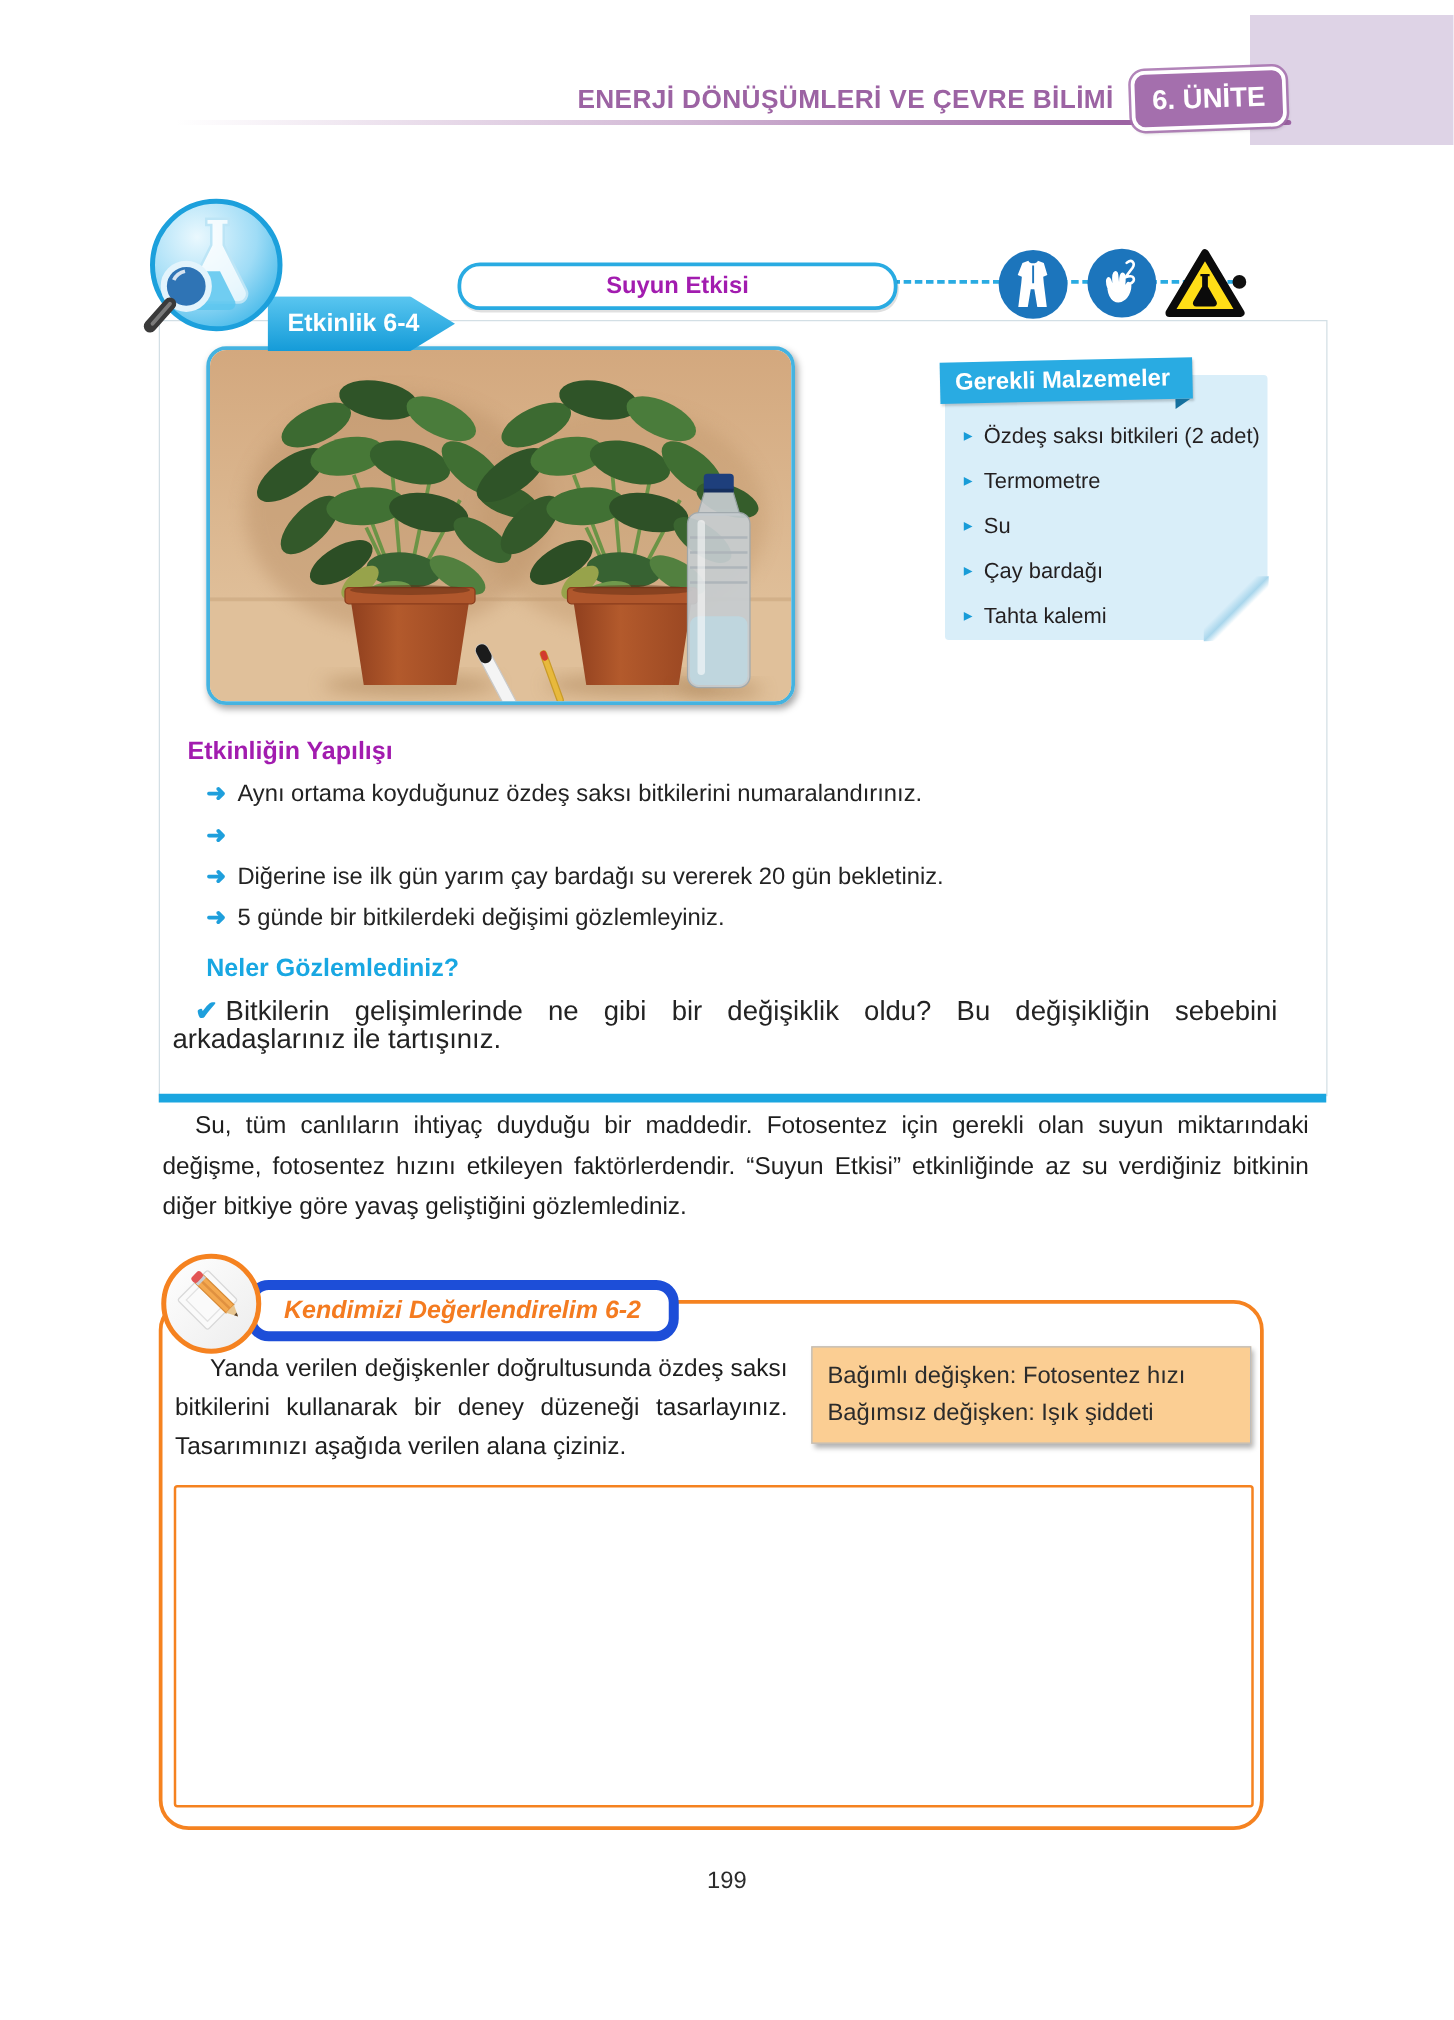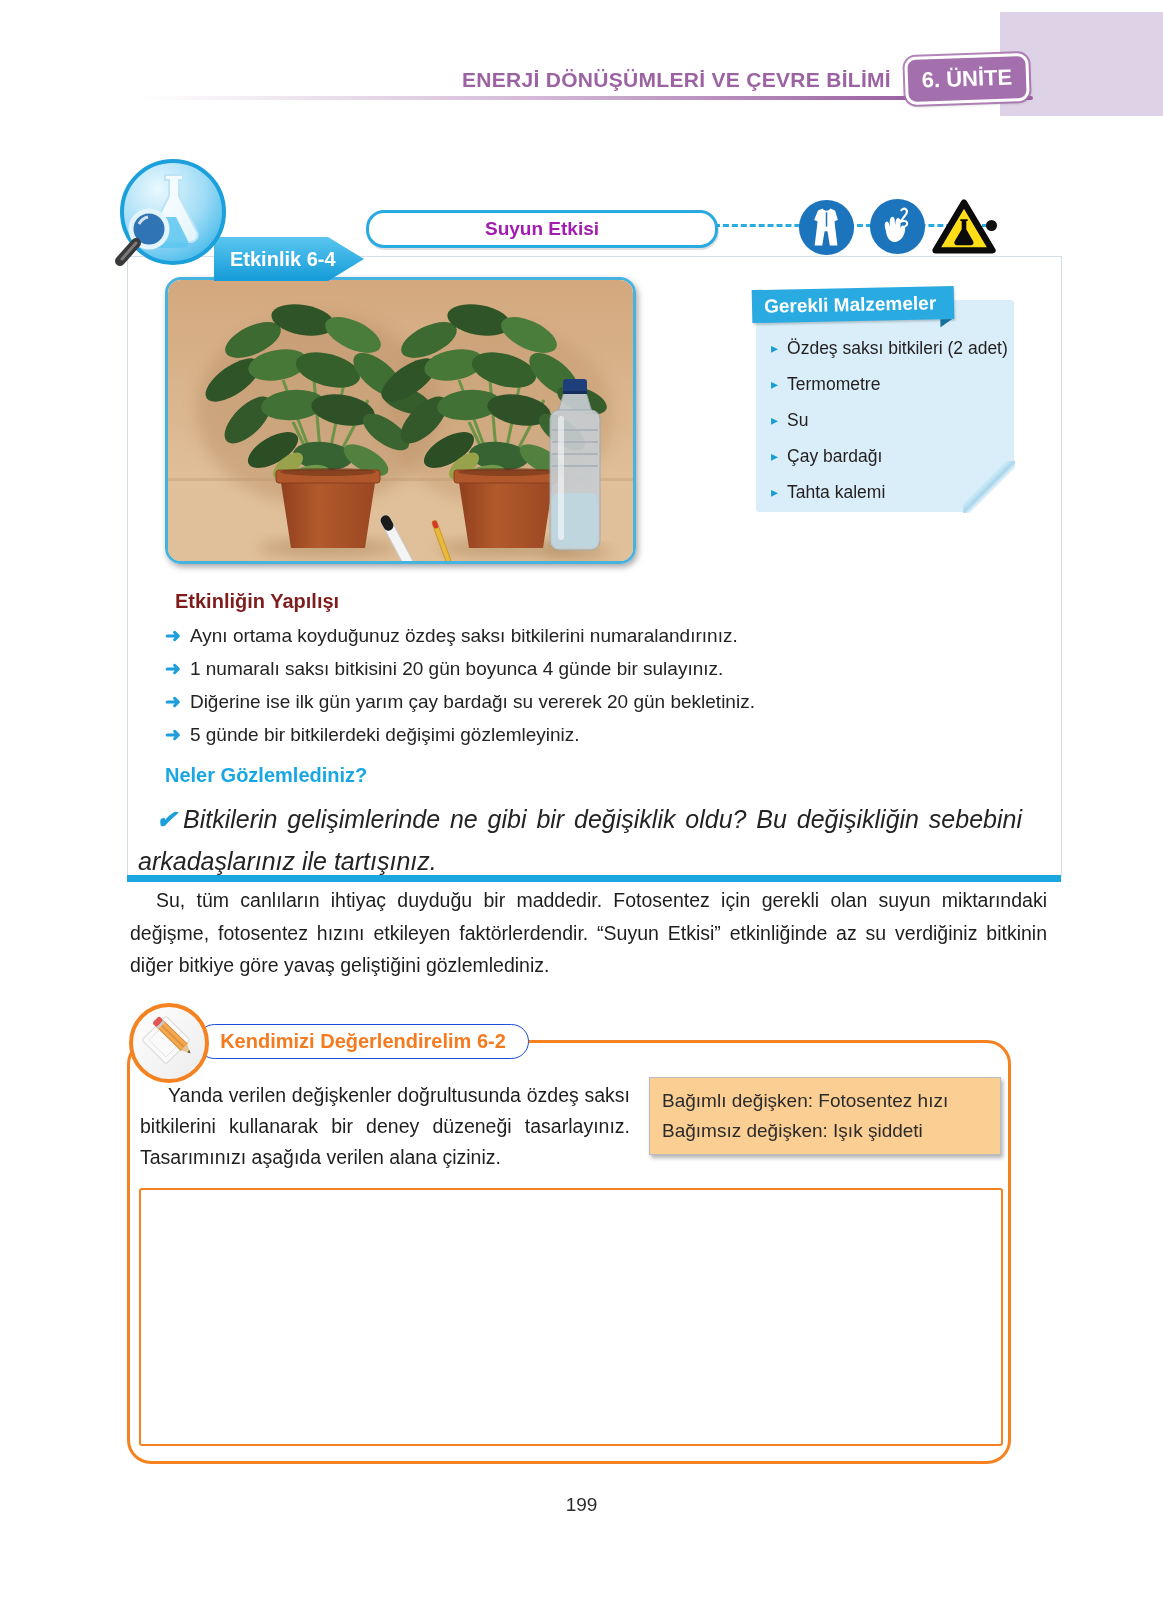--- a/index.html
+++ b/index.html
@@ -48,40 +48,40 @@
       font-weight:bold;display:flex;align-items:center;padding-left:12px;box-sizing:border-box;
       transform:rotate(-1.2deg);box-shadow:1px 2px 2px rgba(0,0,0,.18);z-index:2;}
   #materials-title::after{content:"";position:absolute;right:2px;bottom:-8px;width:0;height:0;
       border-top:8px solid #15709E;border-right:12px solid transparent;}
   #materials-list{left:771px;top:338px;width:244px;}
   .material-item{display:flex;align-items:flex-start;margin-bottom:15px;font-size:17.5px;color:#231F20;}
   .material-item .tri{color:#189CD8;margin-right:9px;font-size:14px;line-height:21px;}
   .material-item .lbl{line-height:21px;white-space:nowrap;}
 
   
-  #procedure-title{left:175px;top:590px;font-size:20px;font-weight:bold;color:#7f1d1d;}
+  #procedure-title{left:150px;top:590px;font-size:20px;font-weight:bold;color:#a21caf;}
   #procedure-steps{left:165px;top:625px;width:880px;}
   .step{font-size:19px;color:#232323;margin-bottom:12px;display:flex;line-height:21px;}
   .step .arr{color:#1E9FDC;margin-right:9px;font-weight:bold;}
   #observations-title{left:165px;top:764px;font-size:20px;font-weight:bold;color:#18A7E2;}
-  #observation-question{left:138px;top:798px;width:884px;font-size:25px;line-height:42px;color:#232323;
-      text-align:justify;text-indent:18px;font-style:italic;}
+  #observation-question{left:138px;top:798px;width:884px;font-size:22px;line-height:22px;color:#232323;
+      text-align:justify;text-indent:18px;}
   .check{color:#1E9FDC;font-weight:bold;margin-right:6px;}
 
   
   #summary-paragraph{left:130px;top:884px;width:917px;font-size:19.5px;line-height:32.5px;color:#1E1E1E;
       text-align:justify;text-indent:26px;}
 
   
   #sa-panel{left:127px;top:1040px;width:884px;height:424px;border:3px solid #F58220;border-radius:24px;
       background:#fff;z-index:1;box-sizing:border-box;}
   #sa-icon{left:127px;top:1001px;width:84px;height:84px;z-index:3;}
-  #sa-pill{left:197px;top:1024px;width:330px;height:33px;background:#fff;border:1px solid #1d4ed8;
+  #sa-pill{left:197px;top:1024px;width:330px;height:33px;background:#fff;border:8px solid #1d4ed8;
       border-radius:18px;color:#F47B20;font-weight:bold;font-size:20px;display:flex;align-items:center;
-      justify-content:center;z-index:2;}
+      justify-content:center;z-index:2;font-style:italic;}
   #sa-instruction{left:140px;top:1080px;width:490px;font-size:19.5px;line-height:31px;color:#1E1E1E;
       text-align:justify;text-indent:28px;z-index:2;}
   #variables-box{left:649px;top:1077px;width:352px;background:#FBCE93;border:1px solid #BCBCBC;
       box-shadow:2px 3px 4px rgba(0,0,0,.3);padding:8px 12px;box-sizing:border-box;z-index:2;}
   .variable{font-size:19px;line-height:30px;color:#2B2B2B;}
   #drawing-area{left:139px;top:1188px;width:860px;height:254px;background:#fff;border:2px solid #F58220;
       border-radius:3px;z-index:2;}
 
   #page-number{left:0;top:1494px;width:100%;text-align:center;font-size:19px;color:#2B2B2B;}
 </style>
@@ -263,21 +263,20 @@
 
   <div class="abs" id="procedure-title">Etkinliğin Yapılışı</div>
   <div class="abs" id="procedure-steps">
 
   <div class="step">
       <span class="arr">➜</span>
       <span>Aynı ortama koyduğunuz özdeş saksı bitkilerini numaralandırınız.</span>
     </div>
       <div class="step">
       <span class="arr">➜</span>
-      <span>1 numaralı saksı bitkisini 20 gün boyunca 4 günde bir sulayınız.</span>
     </div>
       <div class="step">
       <span class="arr">➜</span>
       <span>Diğerine ise ilk gün yarım çay bardağı su vererek 20 gün bekletiniz.</span>
     </div>
       <div class="step">
       <span class="arr">➜</span>
       <span>5 günde bir bitkilerdeki değişimi gözlemleyiniz.</span>
     </div>
     </div>

